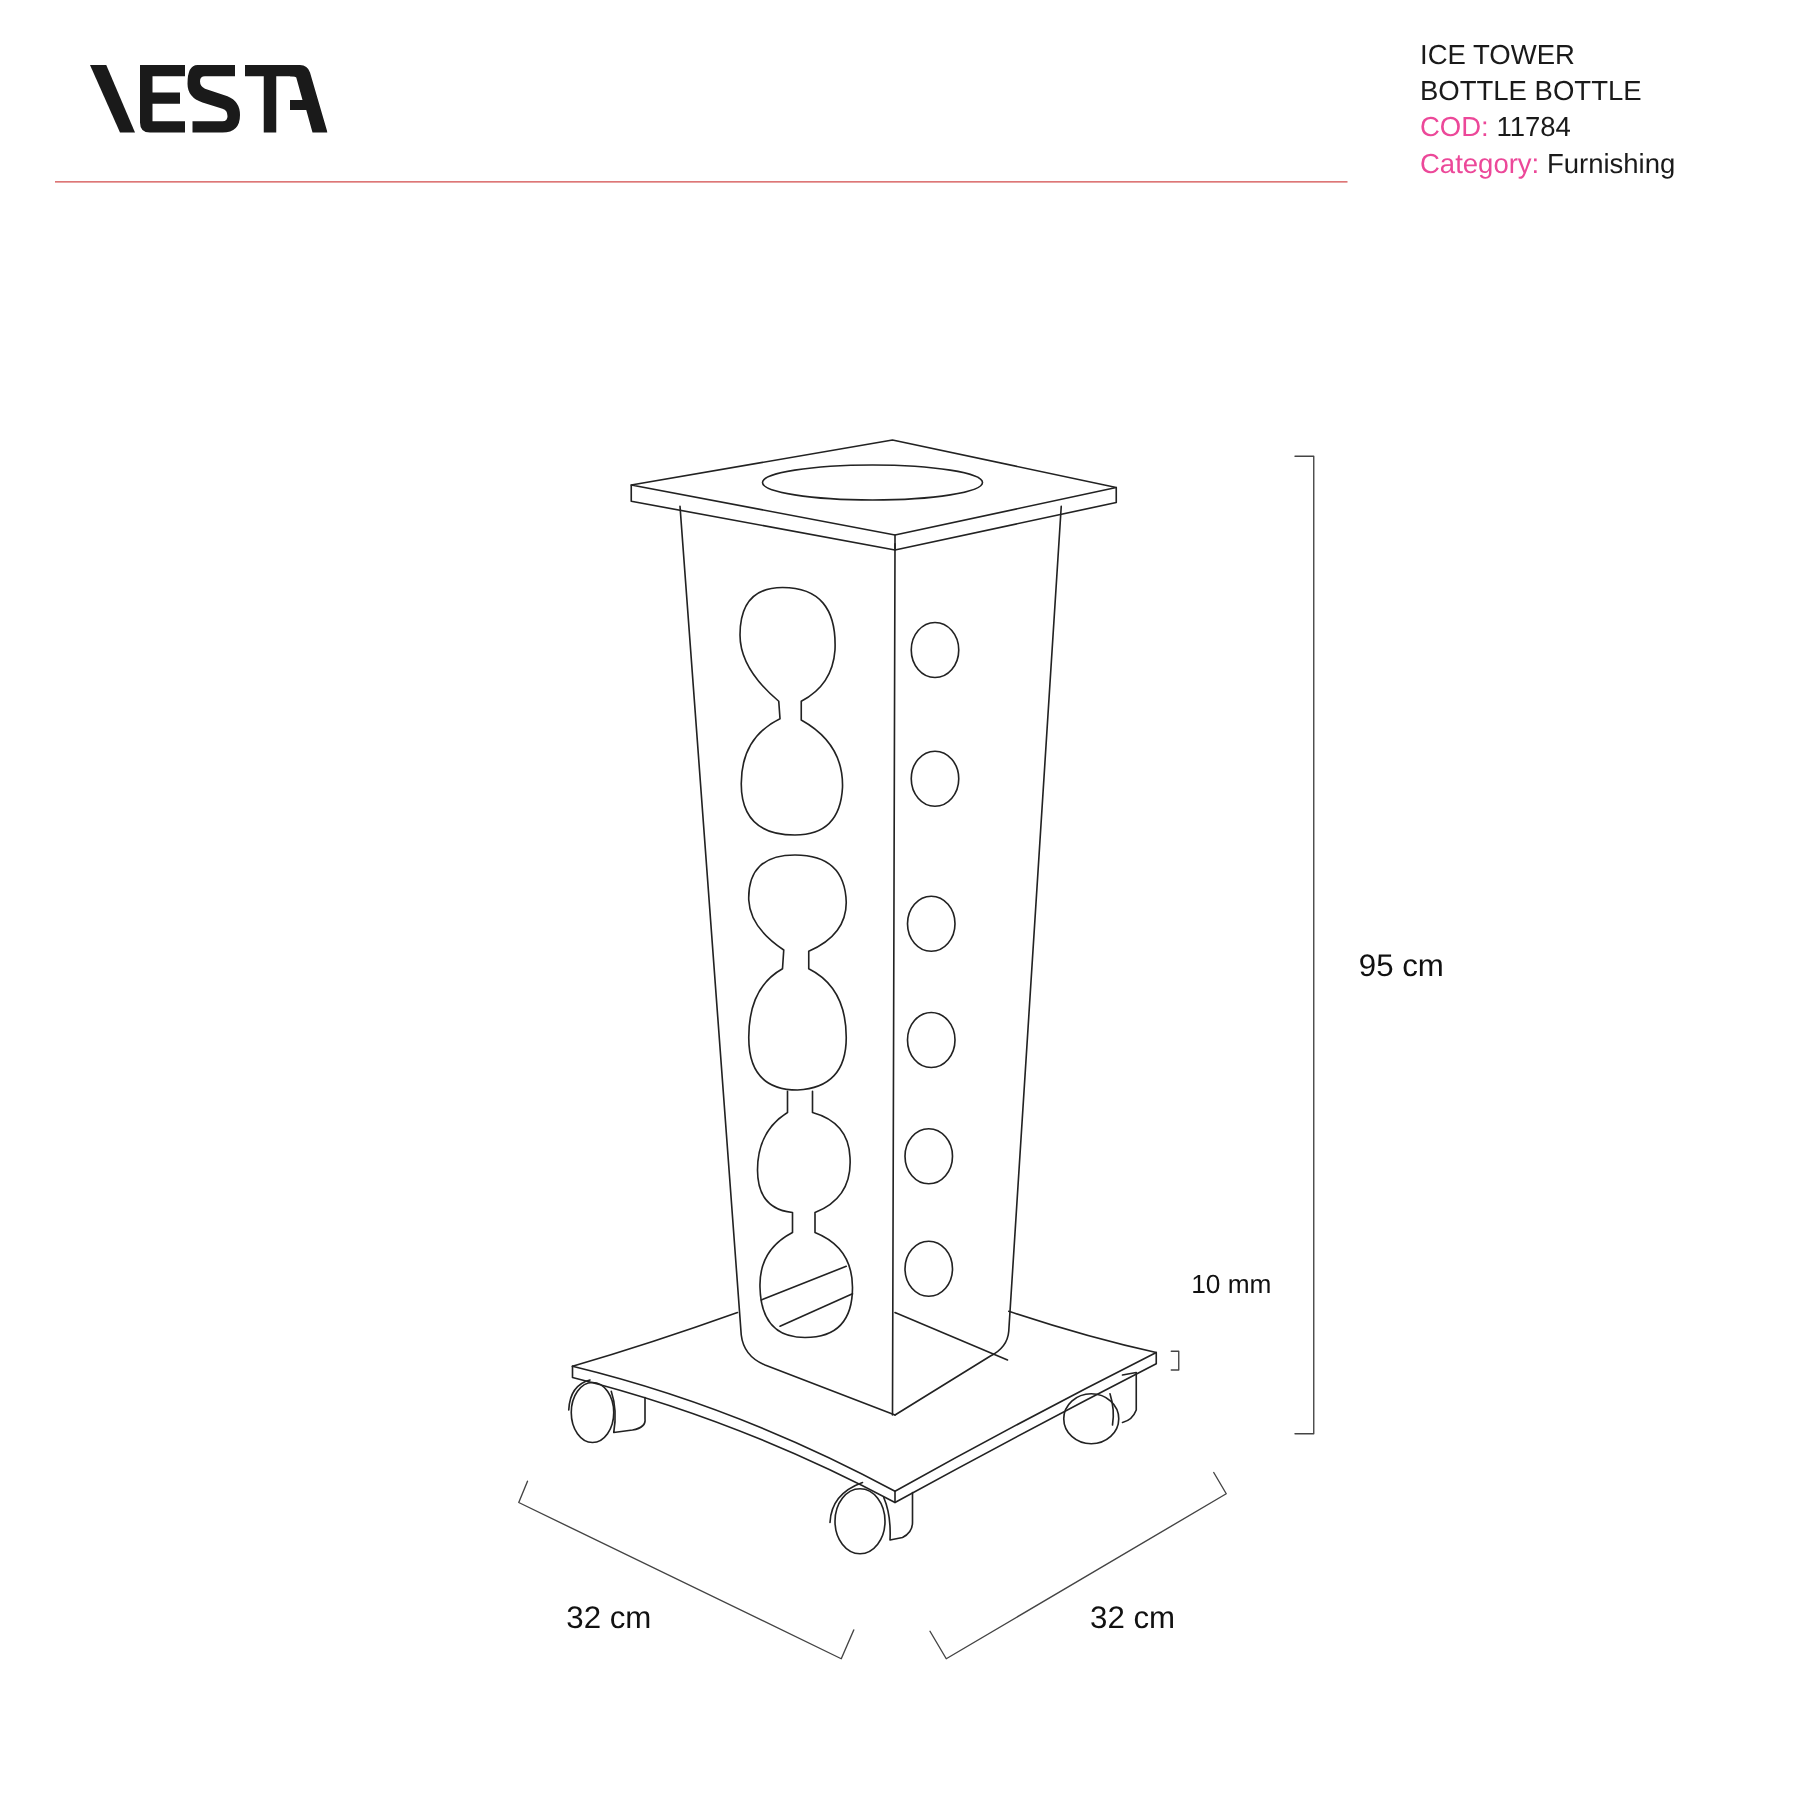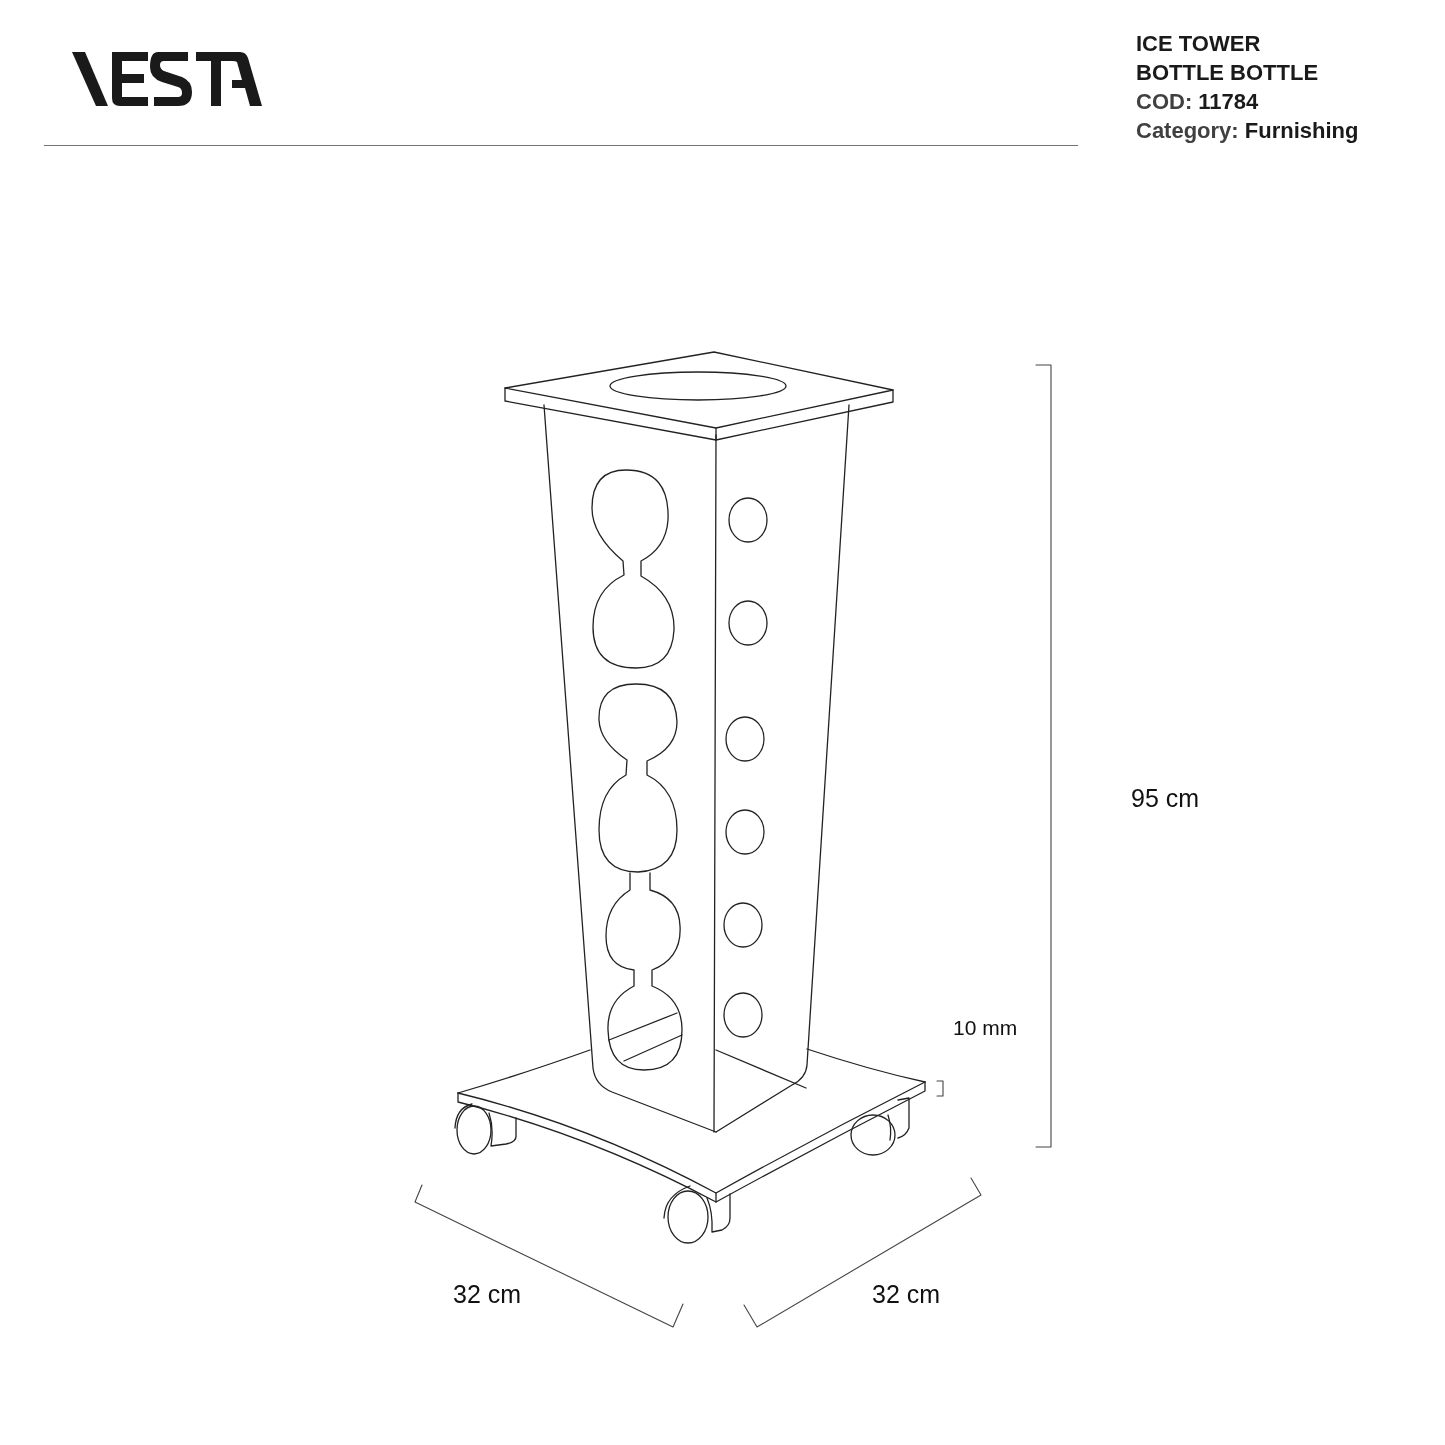--- a/index.html
+++ b/index.html
@@ -1,22 +1,22 @@
 <!DOCTYPE html>
 <html><head>
 <meta charset="utf-8">
 <style>
   html, body { margin:0; padding:0; background:#ffffff; }
   body { width:1445px; height:1445px; position:relative; overflow:hidden;
          font-family:"Liberation Sans", sans-serif; color:#1a1a1a; }
   .logo { position:absolute; left:72px; top:50px; width:190px; height:58px; }
   .rule { position:absolute; left:44px; top:145px; width:1034px; height:1px; background:#d24a4a; }
   .info { position:absolute; left:1136px; top:29px; font-size:22px; line-height:29px; }
-  .info .row { white-space:nowrap;font-weight:bold; }
-  .info .red { color:#404040; }
+  .info .row { white-space:nowrap; }
+  .info .red { color:#ec4899; }
   .drawing { position:absolute; left:0; top:0; width:1445px; height:1445px; }
   .dim { position:absolute; font-size:25px; color:#111; white-space:nowrap; }
   .dim-small { position:absolute; font-size:21px; color:#111; white-space:nowrap; }
 </style>
 </head>
 <body>
 
 <svg class="logo" viewBox="0 0 190 58">
 
   <polygon points="0,2 13,2 36,56 24,56" fill="#1a1a1a"></polygon>
@@ -111,16 +111,16 @@
     <path d="M1036,365 L1051,365 L1051,1147 L1036,1147"></path>
 
     <path d="M937,1081 L943,1081 L943,1096 L937,1096"></path>
 
     <path d="M422,1185 L415,1202 L673,1327 L683,1304"></path>
 
     <path d="M971,1178 L981,1195 L757,1327 L744,1305"></path>
   </g>
 </svg>
 
-<div class="dim" style="left:1087px; top:784px;margin-left:44px;">95 cm</div>
+<div class="dim" style="left:1087px; top:759px;">95 cm</div>
 <div class="dim-small" style="left:953px; top:1016px;">10 mm</div>
 <div class="dim" style="left:453px; top:1280px;">32 cm</div>
 <div class="dim" style="left:872px; top:1280px;">32 cm</div>
 
 </body></html>

